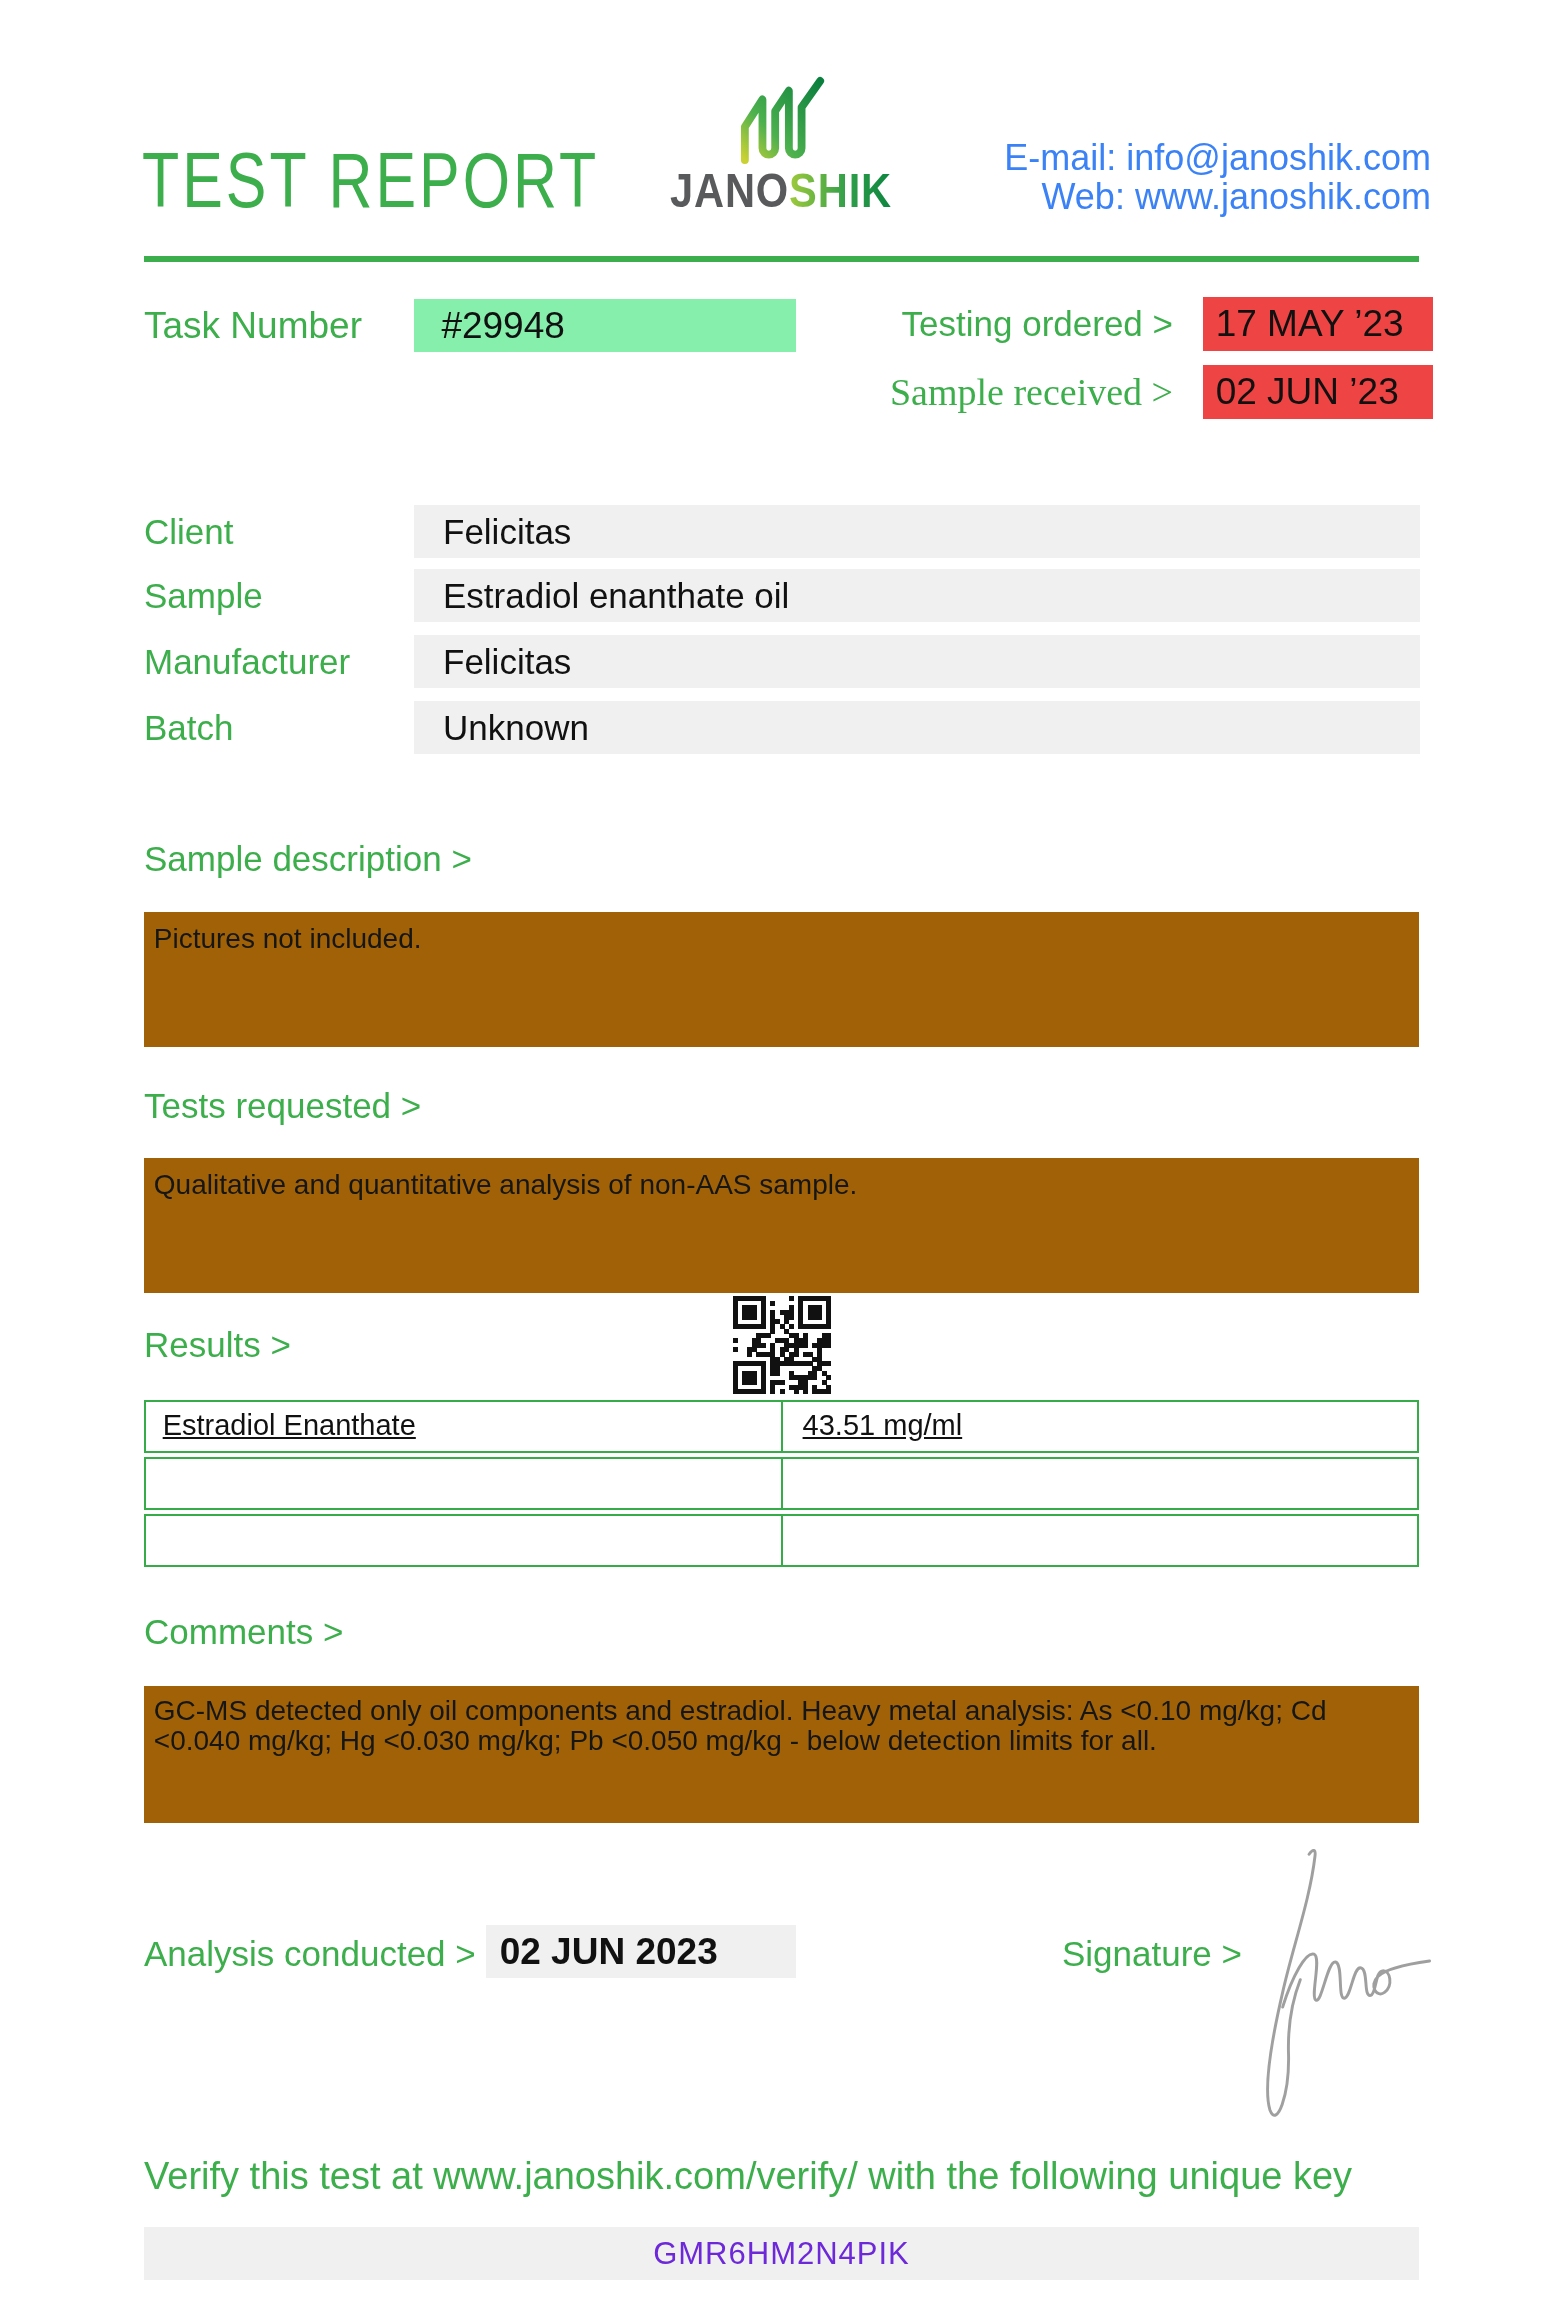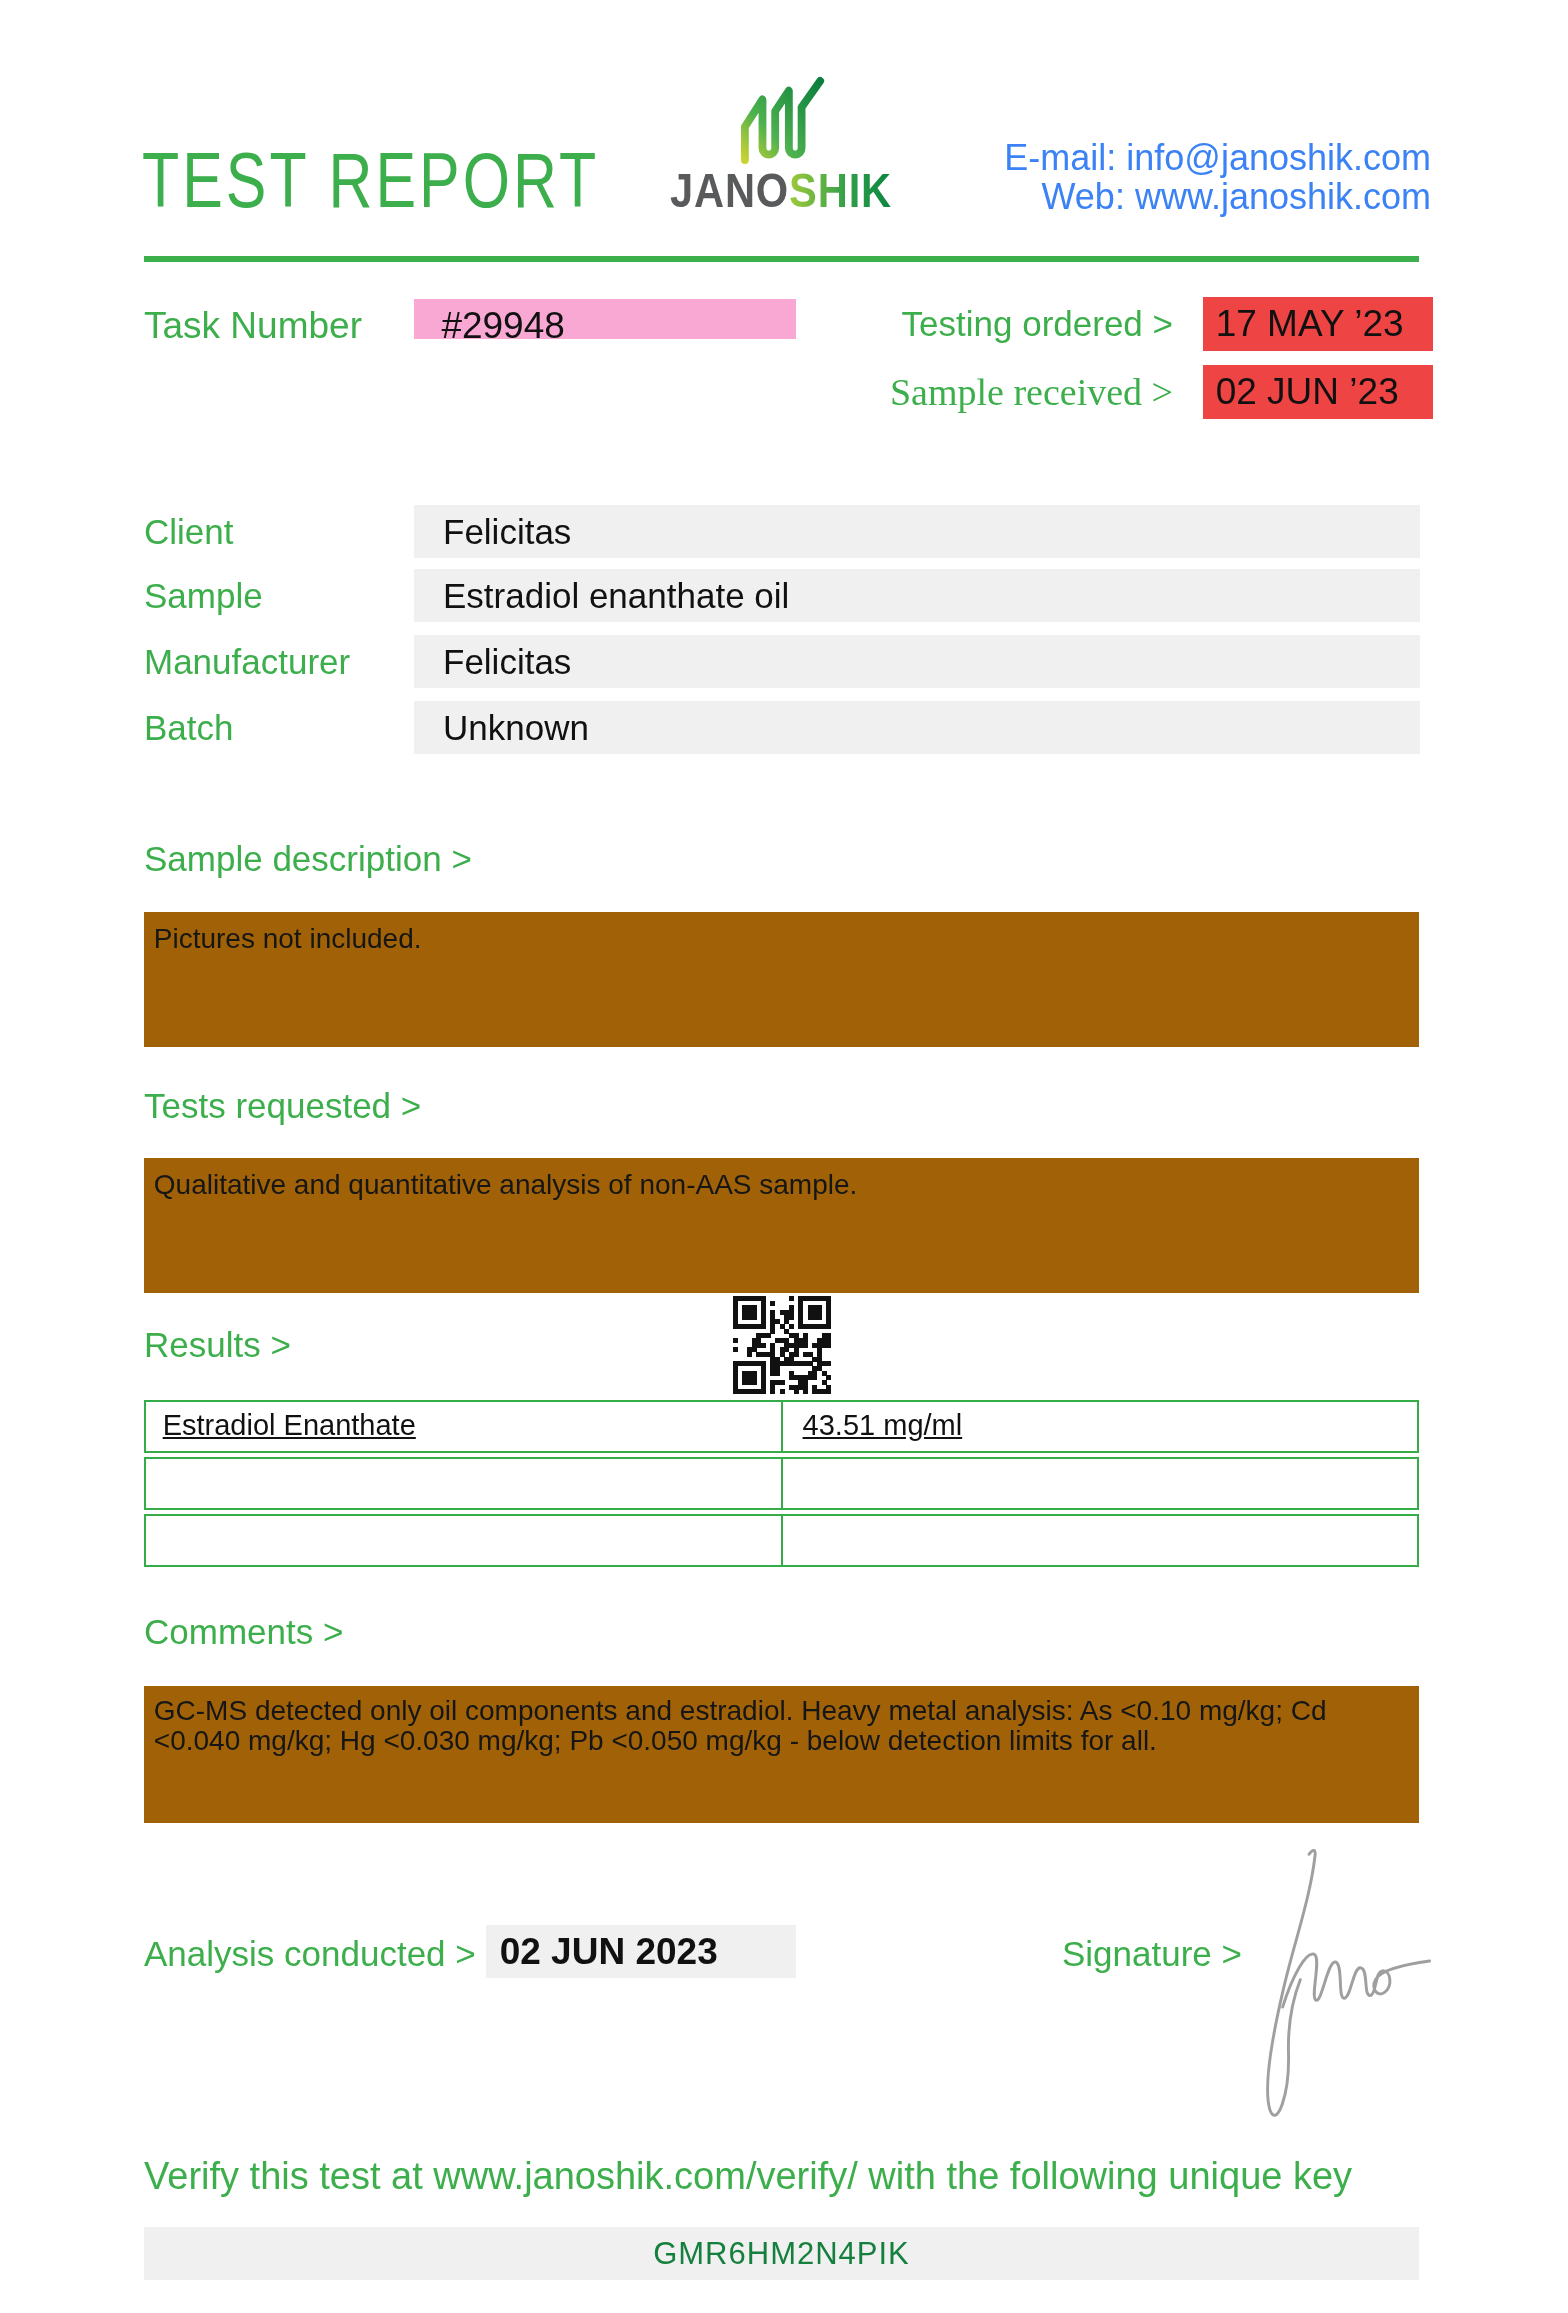--- a/index.html
+++ b/index.html
@@ -25,21 +25,21 @@
     -webkit-background-clip:text;background-clip:text;-webkit-text-fill-color:transparent;
   }
   .contact{
     position:absolute;right:137px;top:138px;text-align:right;color:#3b82f6;
     font-size:36px;line-height:39px;white-space:nowrap;
   }
   .header-divider{position:absolute;left:144px;top:256px;width:1275px;height:5.9px;background:#3cae4b;}
   
   .green-label{color:#3cae4b;}
   .task-label{position:absolute;left:144px;top:299px;height:53px;line-height:53px;font-size:37px;}
-  .task-box{position:absolute;left:414px;top:299px;width:382px;height:40px;background:#f9a8d4;}
+  .task-box{position:absolute;left:414px;top:299px;width:382px;height:53px;background:#86efac;}
   .task-box .val{display:block;padding-left:27.4px;font-size:37px;line-height:53px;}
   .ordered-label{position:absolute;left:833px;top:297px;width:340px;height:54px;line-height:54px;font-size:35px;text-align:right;}
   .received-label{position:absolute;left:833px;top:365px;width:340px;height:54px;line-height:54px;font-size:38px;text-align:right;font-family:Liberation Serif, serif;}
   .date-box{position:absolute;left:1188px;width:230px;height:54px;background:#ef4444;margin-left:15px;}
   .date-box .val{display:block;padding-left:12.7px;font-size:37px;line-height:54px;white-space:nowrap;}
   .box-ordered{top:297px;}
   .box-received{top:365px;}
   
   .info-label{position:absolute;left:144px;height:53px;line-height:53px;font-size:35px;color:#3cae4b;}
   .info-box{position:absolute;left:414px;width:1006px;height:53px;background:#f0f0f1;}
@@ -58,21 +58,21 @@
   .res-name{width:639px;padding-left:16.7px;}
   .res-value{flex:1;border-left:none;padding-left:19.6px;}
   
   .analysis-label{position:absolute;left:144px;top:1927px;height:53px;line-height:53px;font-size:35px;}
   .analysis-box{position:absolute;left:486px;top:1925px;width:310px;height:53px;background:#f0f0f1;font-weight:bold;}
   .analysis-box .val{display:block;padding-left:13.7px;font-size:37px;line-height:53px;white-space:nowrap;}
   .signature-label{position:absolute;left:1062px;top:1927px;height:53px;line-height:53px;font-size:35px;}
   .signature-svg{position:absolute;left:1253px;top:1821px;width:216px;height:333px;}
   .verify-text{position:absolute;left:144px;top:2154px;width:1279px;font-size:38px;line-height:45px;color:#3cae4b;white-space:nowrap;}
   .verify-key-box{position:absolute;left:144px;top:2227px;width:1275px;height:53px;background:#f0f0f1;text-align:center;}
-  .verify-key-box .val{font-size:31px;line-height:53px;letter-spacing:1px;color:#15803d;}
+  .verify-key-box .val{font-size:31px;line-height:53px;letter-spacing:1px;color:#6d28d9;}
 </style>
 </head>
 <body>
 
 <div class="page">
 
   <div class="report-title">TEST REPORT</div>
 
   <div class="logo-icon">
     <svg width="90" height="88" viewBox="0 0 92 90">

